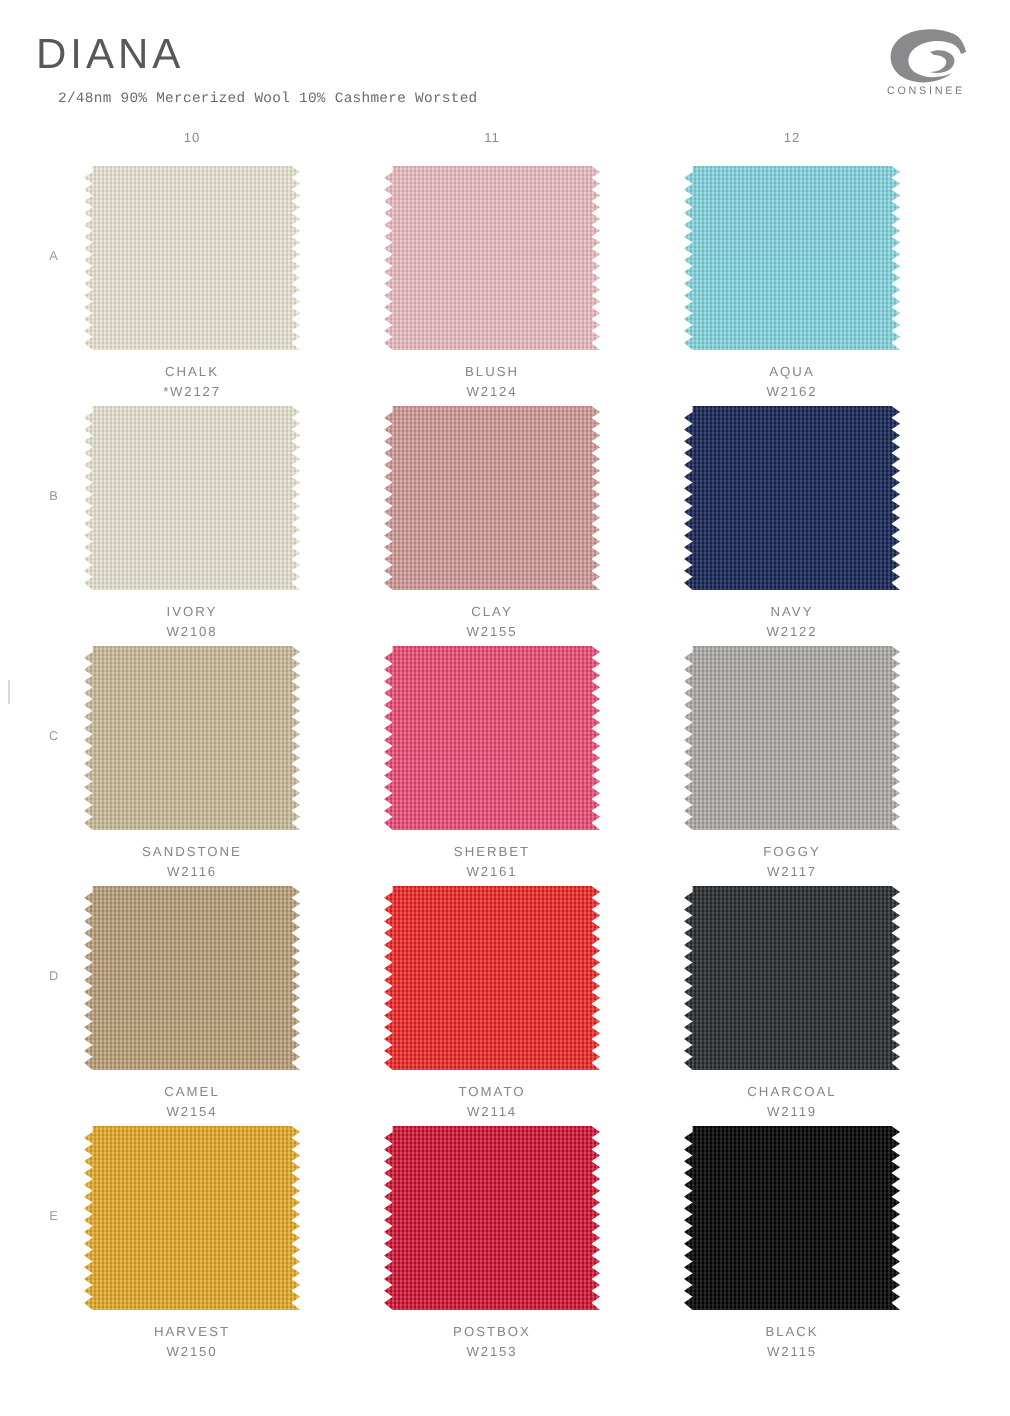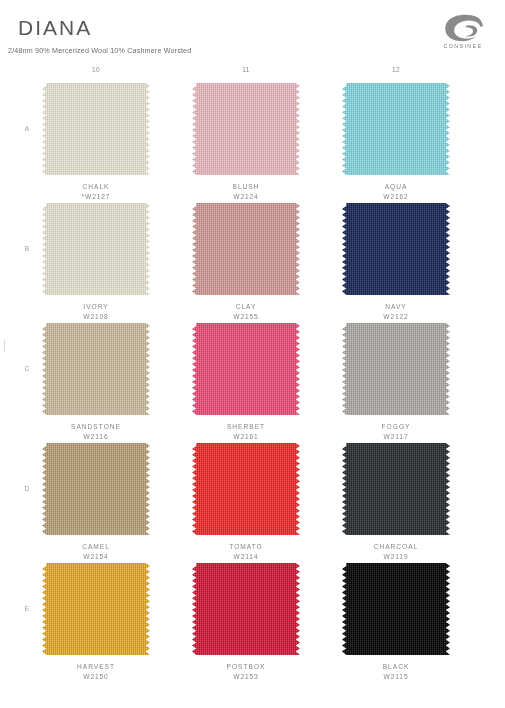--- a/index.html
+++ b/index.html
@@ -38,27 +38,28 @@
     left: 18px;
     top: 17px;
     font-size: 21px;
     letter-spacing: 2.0px;
     font-weight: 400;
     color: #58585a;
     line-height: 1;
   }
   .brand-subtitle {
     position: absolute;
-    left: 8px;
+    left: 29px;
     top: 47px;
     font-size: 7.2px;
     letter-spacing: 0.15px;
     color: #6c6c6e;
     line-height: 1;
     white-space: nowrap;
+    font-family: Liberation Mono, monospace;
   }
 
   .logo-block {
     position: absolute;
     right: 14px;
     top: 14px;
     width: 56px;
     height: 40px;
     text-align: center;
   }

